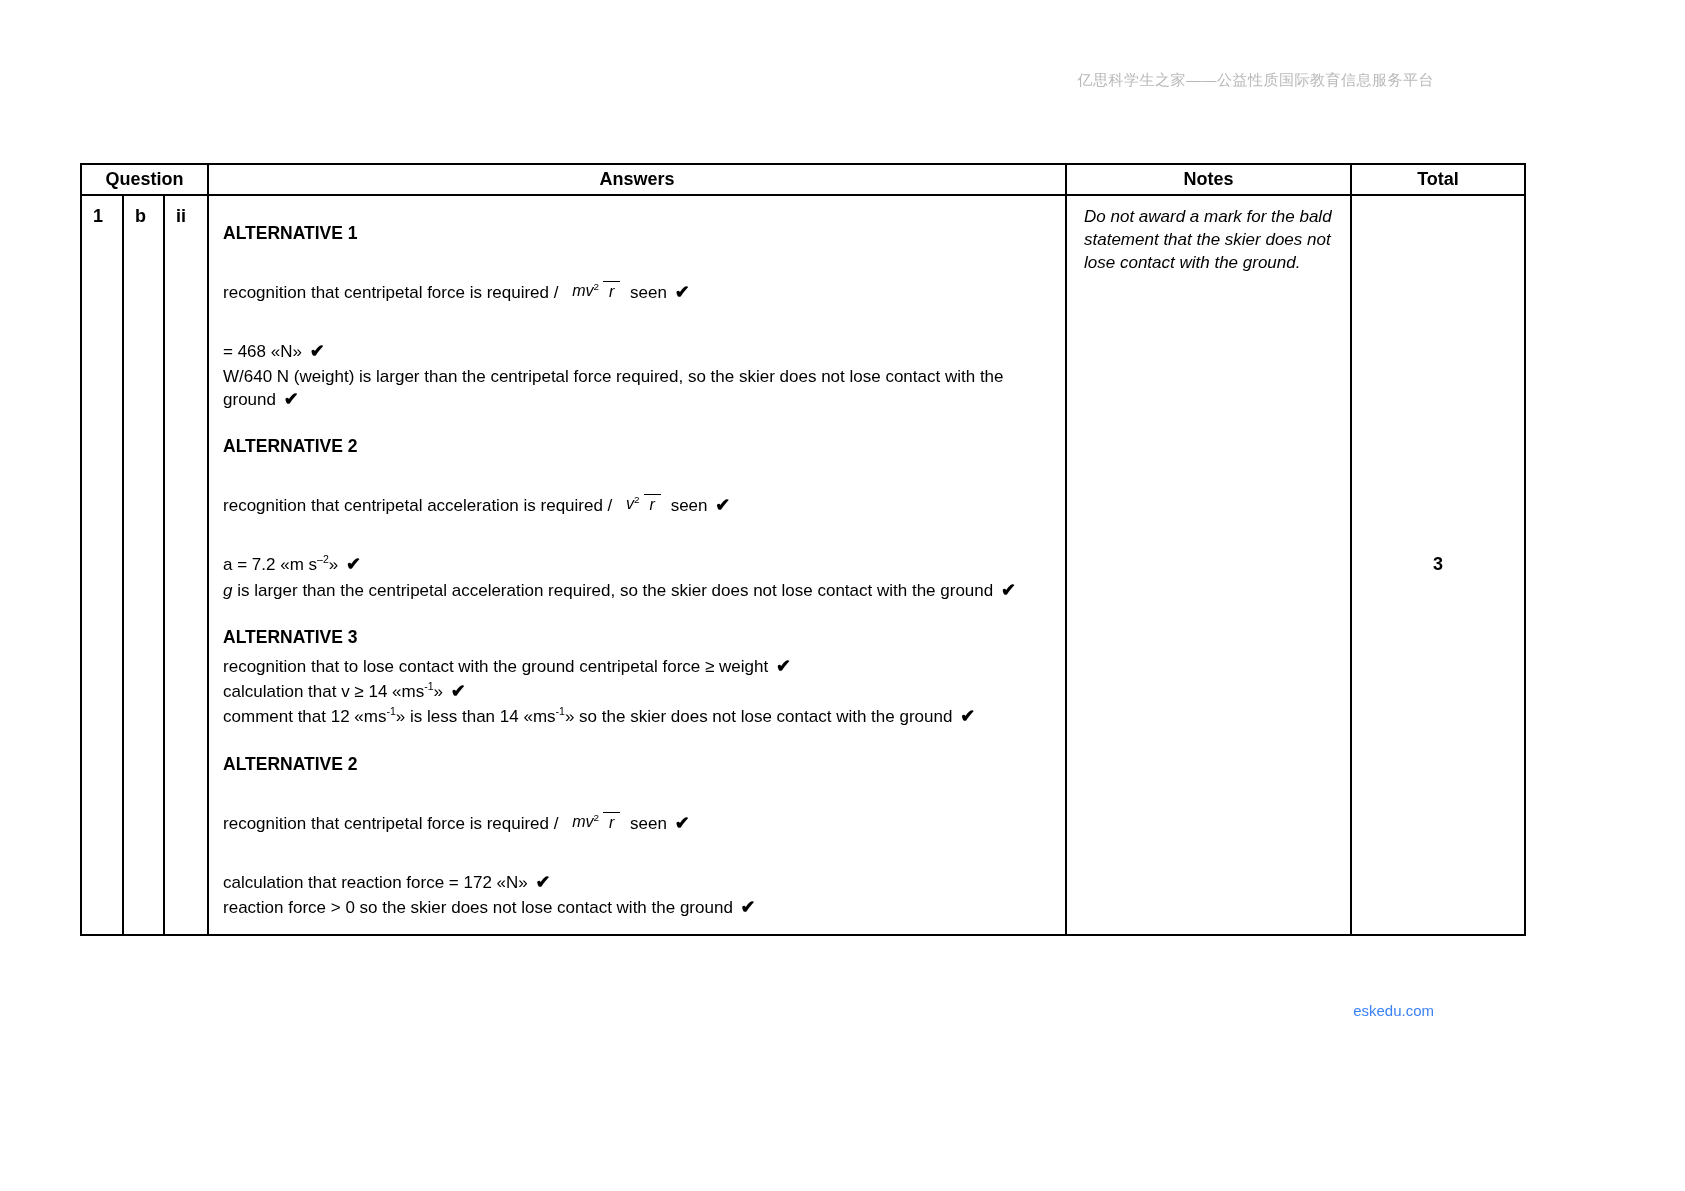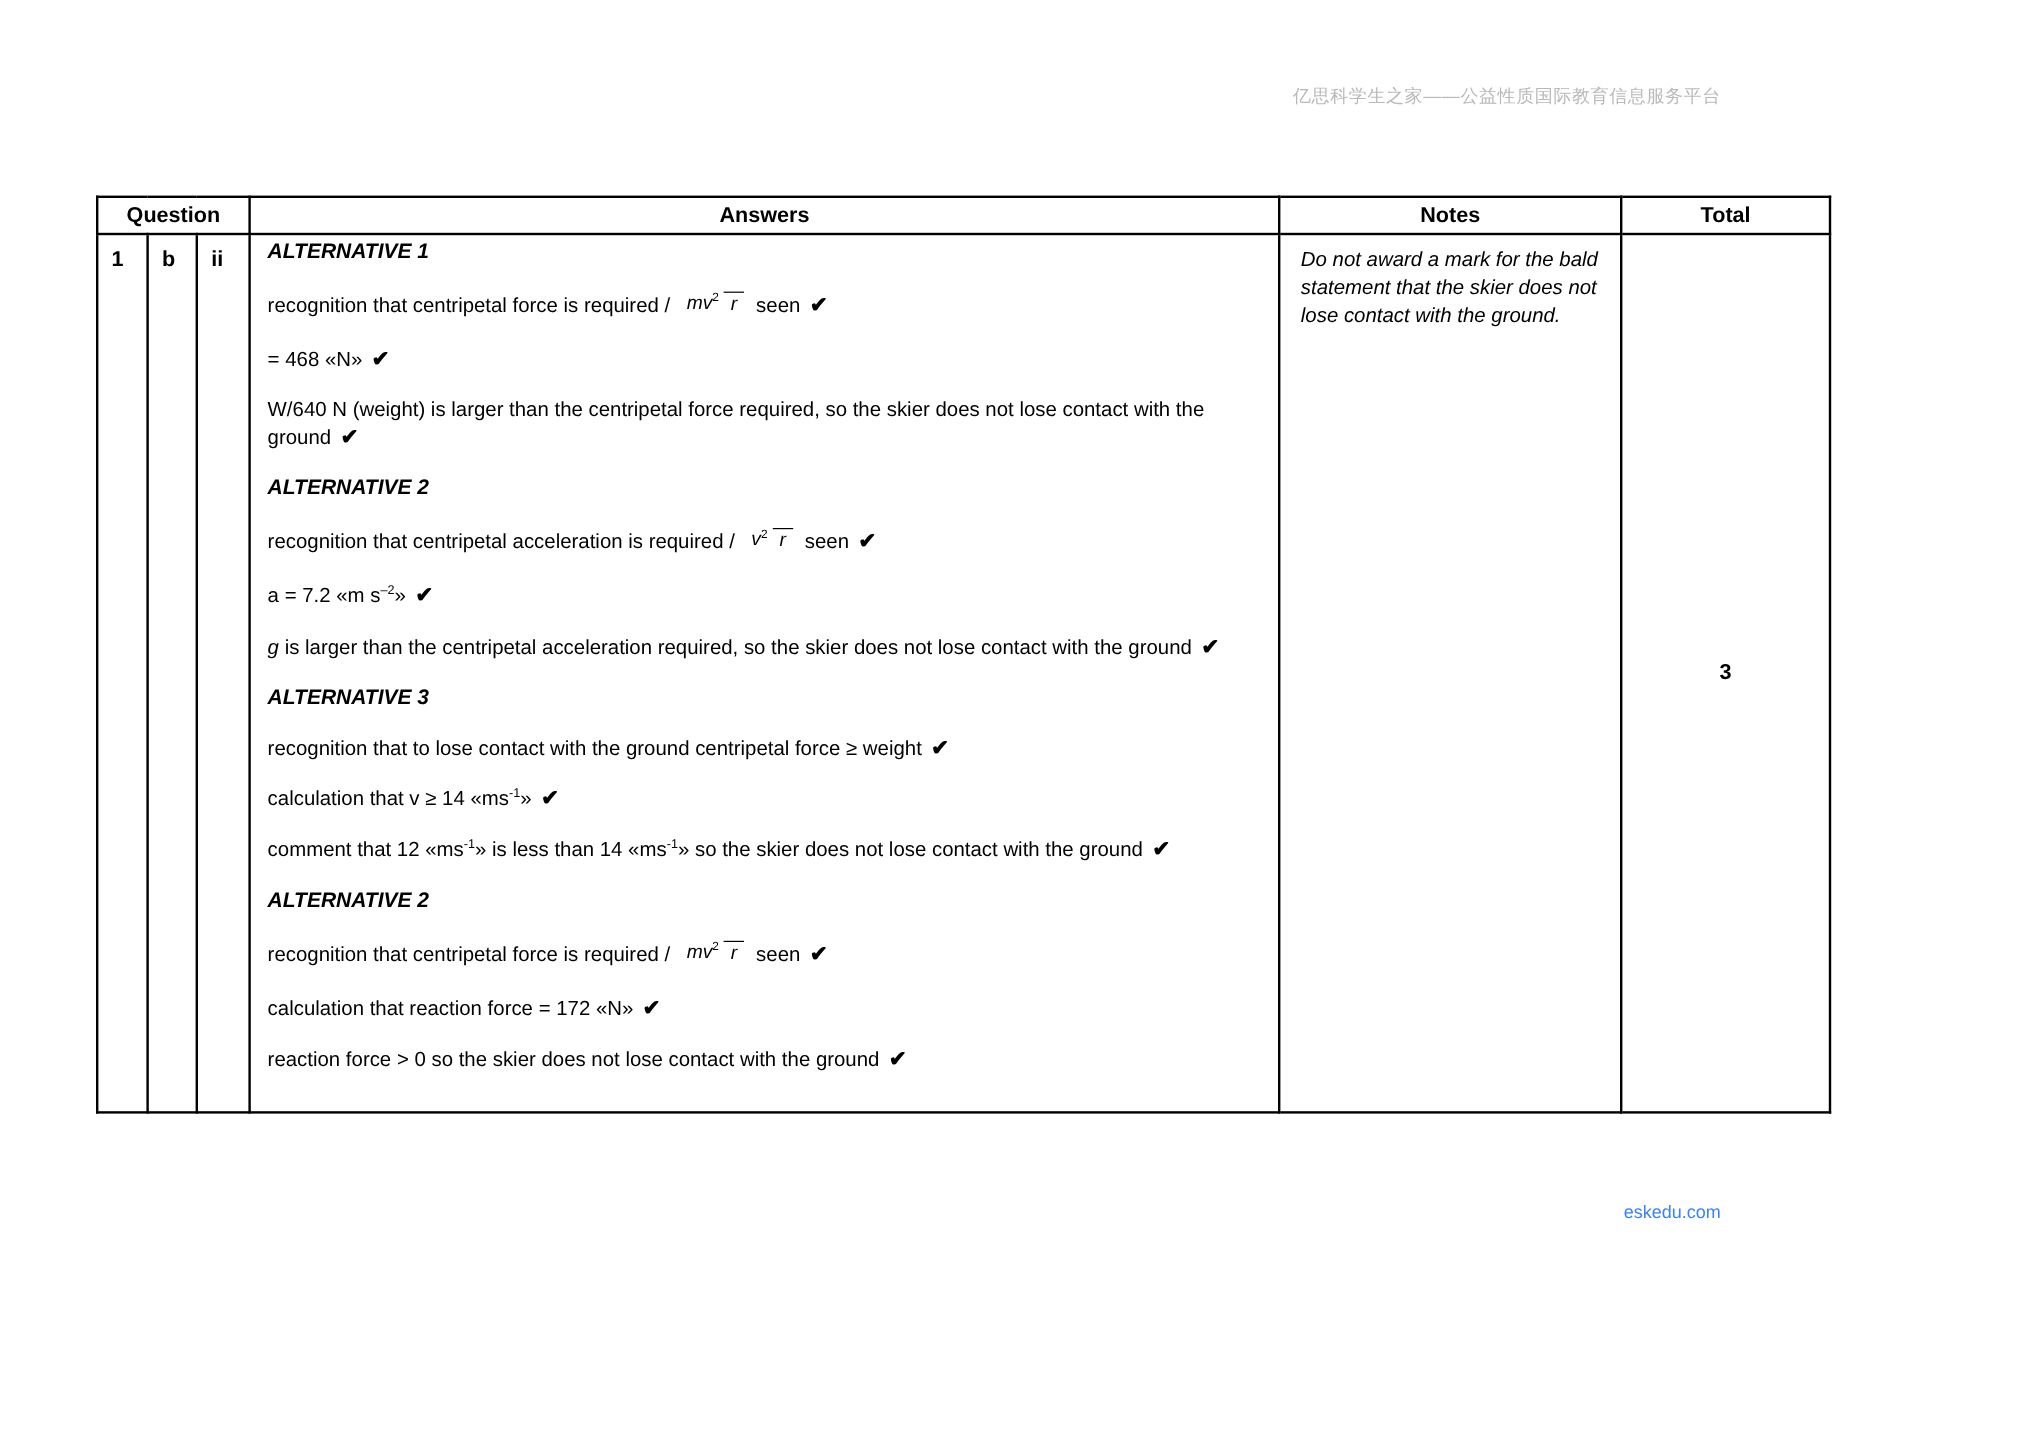--- a/index.html
+++ b/index.html
@@ -40,26 +40,26 @@
   }
   td.notes {
     font-style:italic; font-size:17px;
     padding:10px 17px; line-height:1.35;
   }
   td.total {
     text-align:center; vertical-align:middle;
     font-weight:bold; font-size:18px;
   }
   .alt-heading {
-    font-weight:bold; font-style:italic;
+    font-weight:bold; 
     font-size:17.5px;
-    margin:0 0 6px 0;
+    margin:24px 0 6px 0;
   }
-  .answer-line { margin:19px 0; }
-  .answer-line.frac-line { margin:22px 0; }
+  .answer-line { margin:2px 0; }
+  .answer-line.frac-line { margin:36px 0; }
   .frac {
     display:inline-flex; flex-direction:row; align-items:center;
     vertical-align:middle; margin:0 5px; font-size:16px;
     line-height:1.15; position:relative; top:-2px;
   }
   .frac .num { padding:0 4px 1px 4px; }
   .frac .den {
     border-top:1.5px solid #000;
     padding:1px 6px 0 6px;
     align-self:stretch; text-align:center;

